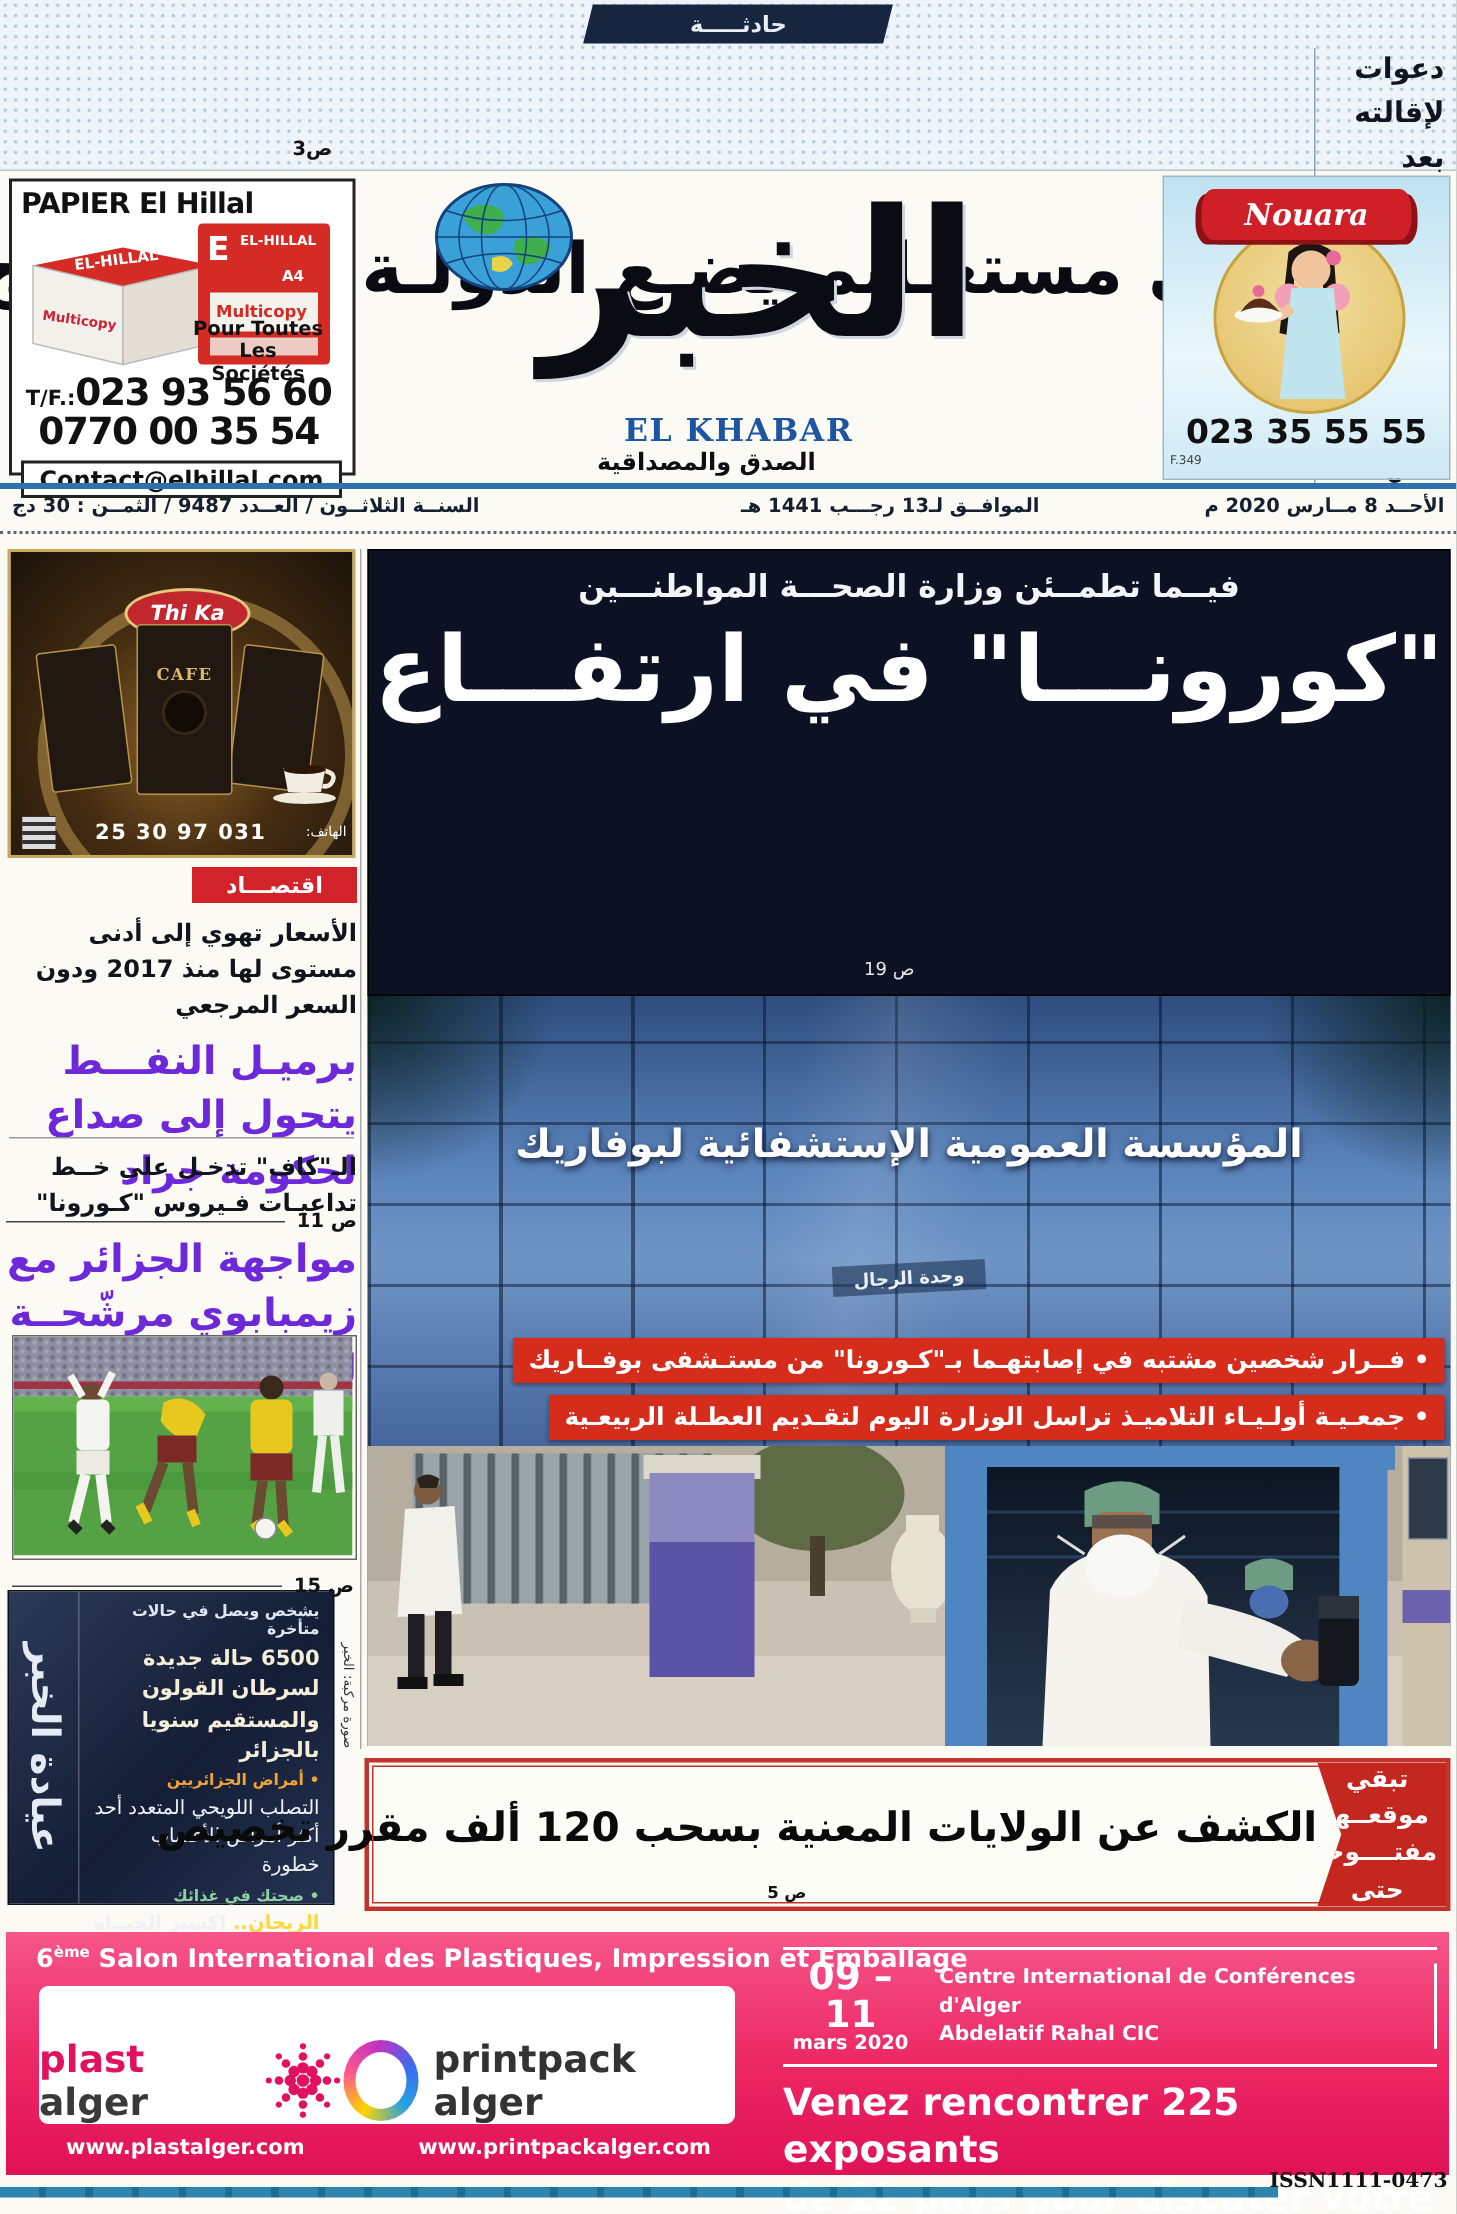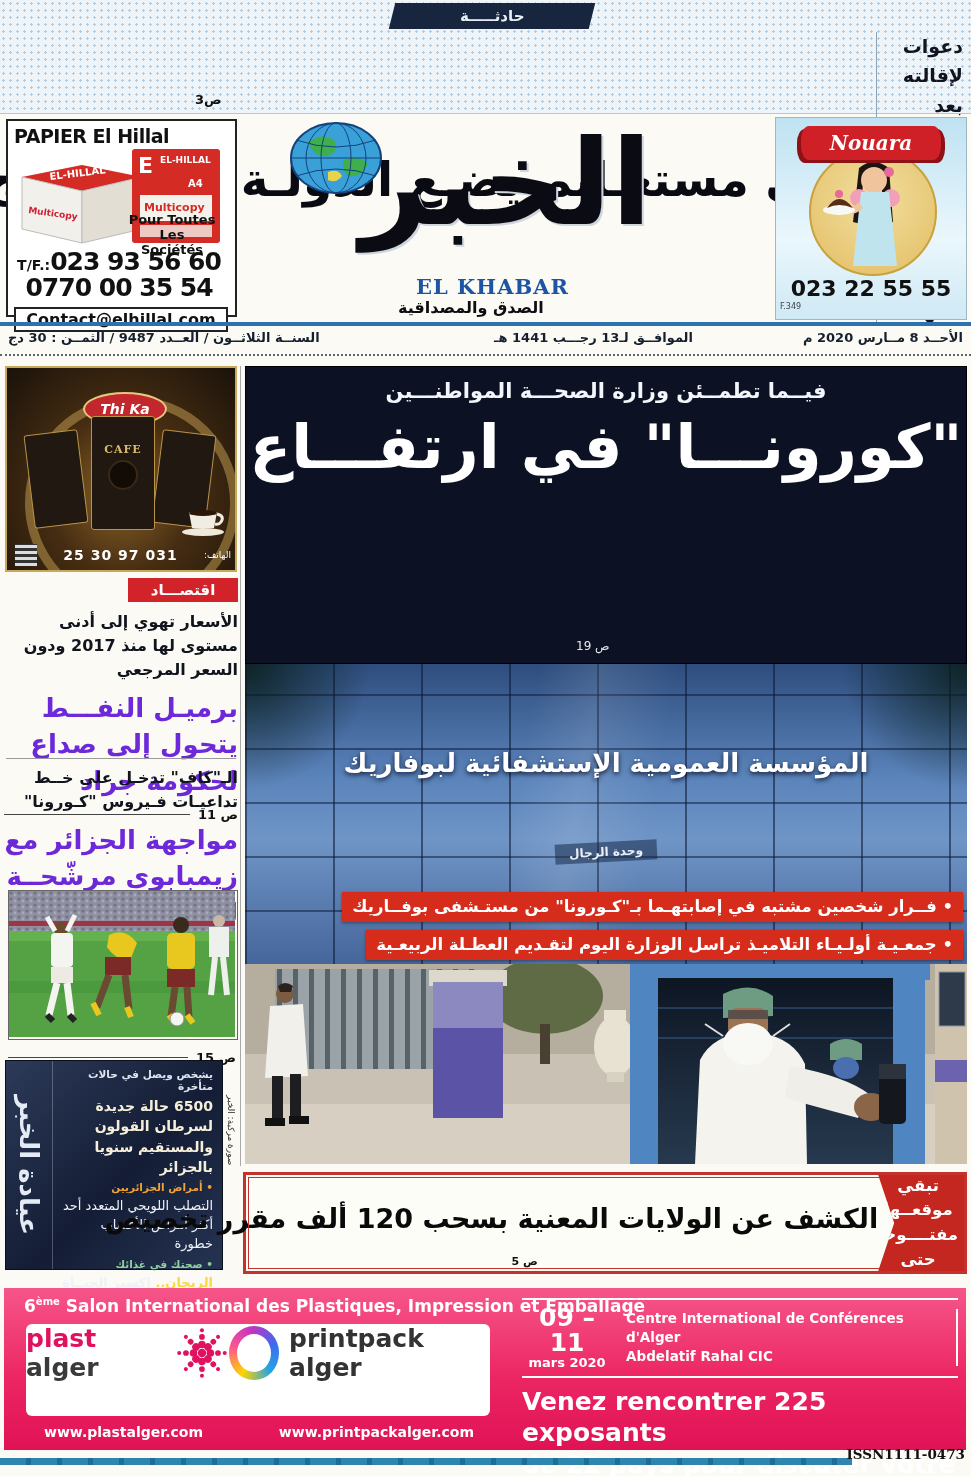--- a/index.html
+++ b/index.html
@@ -160,21 +160,21 @@
   .bstrip-main{flex:1;display:flex;align-items:center;justify-content:center;position:relative;}
   .bstrip-hl{font-size:27px;font-weight:bold;color:#0a0a0a;direction:rtl;white-space:nowrap;padding-bottom:10px;}
   .bstrip-pg{position:absolute;bottom:3px;right:44%;font-size:11px;font-weight:bold;}
 
   
   .expo{position:absolute;left:4px;top:1288px;width:962px;height:162px;
     background:linear-gradient(180deg,#f6568a 0%,#ec2663 55%,#e01256 100%);color:#fff;}
   .expo-title{position:absolute;left:20px;top:8px;font-size:17px;font-weight:bold;}
   .expo-title sup{font-size:10px;}
   .expo-white{position:absolute;left:22px;top:36px;width:464px;height:92px;background:#fff;
-    border-radius:6px;display:flex;align-items:flex-start;justify-content:space-evenly;}
+    border-radius:6px;display:flex;align-items:flex-end;justify-content:space-evenly;}
   .plast-logo{font-size:25px;font-weight:bold;color:#3a3a3a;display:flex;align-items:center;gap:8px;}
   .plast-logo .p1{color:#e0115f;}
   .ring{width:54px;height:54px;border-radius:50%;
     background:conic-gradient(from 210deg,#ffd400,#ff5a8a,#c233c2,#3a6cf0,#27a3e0,#ffd400);
     position:relative;}
   .ring:after{content:"";position:absolute;inset:8px;border-radius:50%;background:#fff;}
   .pp-logo{font-size:25px;font-weight:bold;color:#333;display:flex;align-items:center;gap:10px;}
   .expo-urls{position:absolute;left:40px;top:136px;width:430px;display:flex;justify-content:space-between;
     font-size:14px;font-weight:bold;}
   .expo-right{position:absolute;left:518px;top:10px;width:436px;}
@@ -268,21 +268,21 @@
         <path d="M50 42 L78 42 L86 116 L42 116 Z" fill="#bfe4ee"></path>
         <path d="M52 58 Q44 66 34 64 L30 58 Q40 60 48 52Z" fill="#f0c49c"></path>
         <ellipse cx="28" cy="60" rx="16" ry="5" fill="#f8f8f4"></ellipse>
         <path d="M16 58 Q28 40 42 58 Q28 52 16 58Z" fill="#5a2d18"></path>
         <circle cx="28" cy="44" r="4" fill="#e86a9a"></circle>
       </svg>
     </div>
     <div class="ribbon">
       <span>Nouara</span>
     </div>
-    <div class="nouara-phone">023 22 55 55</div>
+    <div class="nouara-phone">023 35 55 55</div>
     <div class="nouara-ref">F.349</div>
   </div>
 
   <div class="blue-rule"></div>
 
   <div class="dateline">
     <span class="greg">الأحــد 8 مــارس 2020 م</span>
     <span class="hijri">الموافــق لـ13 رجـــب 1441 هـ</span>
     <span class="issue">السنــة الثلاثــون / العــدد 9487 / الثمــن : 30 دج</span>
   </div>

